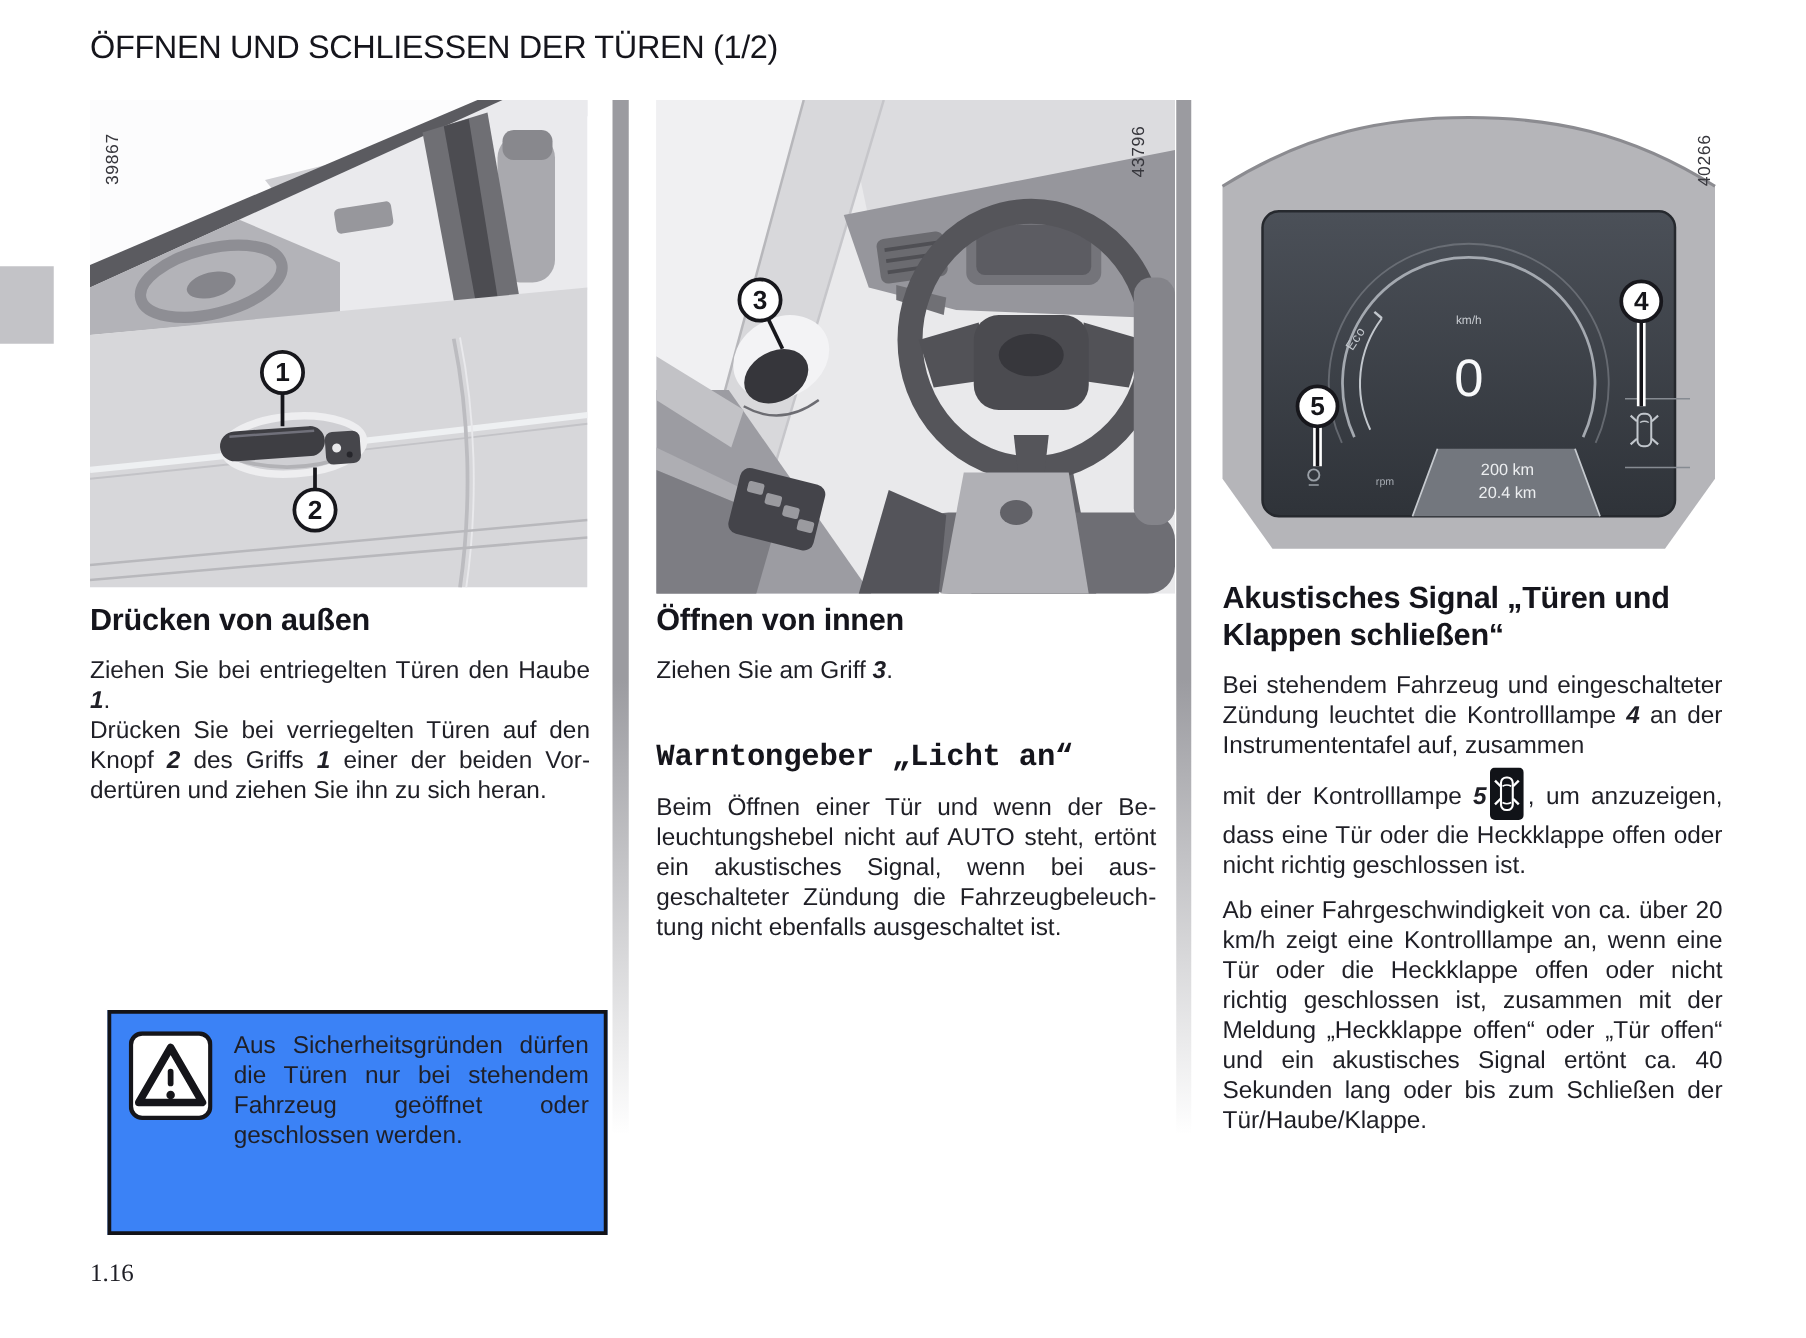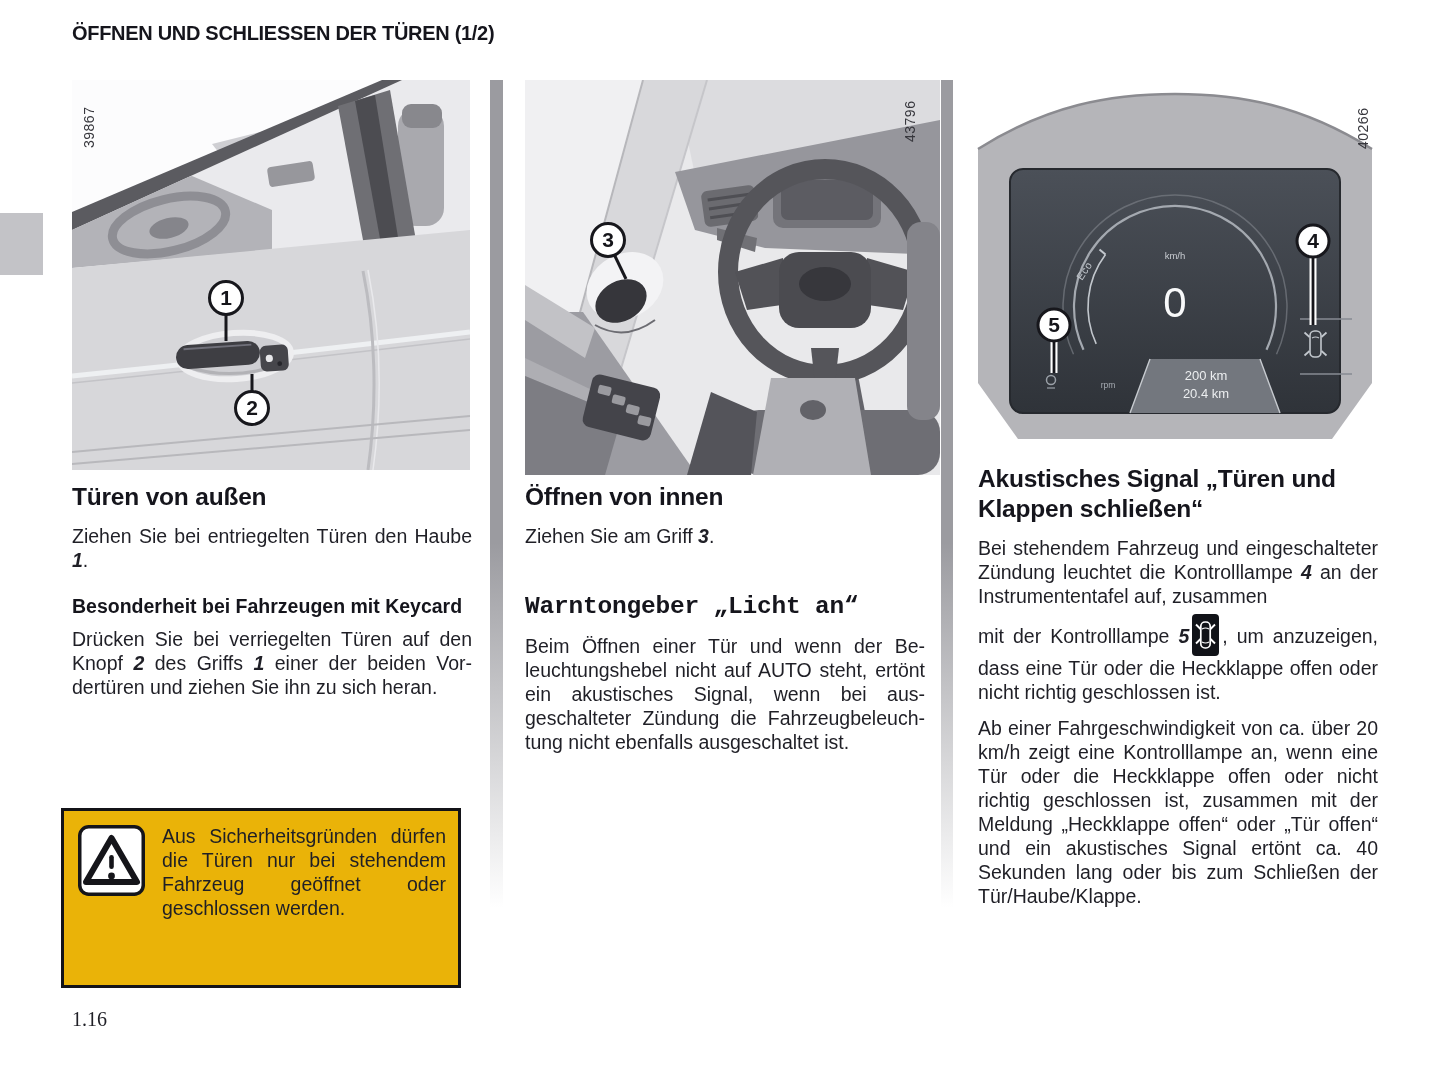--- a/index.html
+++ b/index.html
@@ -5,21 +5,21 @@
   html,body{margin:0;padding:0;}
   body{
     width:1445px;height:1070px;position:relative;overflow:hidden;
     background:#ffffff;color:#1f1f26;
     font-family:"Liberation Sans", sans-serif;
   }
   .abs{position:absolute;}
   
   .page-title{
     left:72px;top:22px;width:1300px;
-    font-size:20px;font-weight:700;color:#15151c;letter-spacing:-0.3px;
+    font-size:26px;font-weight:400;color:#15151c;letter-spacing:-0.3px;
   }
   
   .edge-tab{left:0;top:213px;width:43px;height:62px;background:#c3c3c7;}
   
   .divider{top:80px;width:13px;
     background:linear-gradient(to bottom,#9b9ba0 0%,#9b9ba0 52%,rgba(155,155,160,0) 93%);}
   .divider.d1{left:490px;height:890px;}
   .divider.d2{left:941px;height:890px;width:12px;}
   
   .fig{position:absolute;}
@@ -33,21 +33,21 @@
   .c3{left:978px;top:464px;}
   h2{font-size:24.5px;line-height:30px;font-weight:700;color:#15151c;margin:0 0 12px 0;letter-spacing:-0.2px;}
   h2.mt{margin-top:44px;font-family:Liberation Mono, monospace;}
   h3{font-size:19.5px;line-height:25px;font-weight:700;color:#15151c;margin:22px 0 8px 0;}
   p{font-size:19.5px;line-height:24px;text-align:justify;margin:0;hyphens:manual;}
   p.mt6{margin-top:6px;}
   p.mt12{margin-top:12px;}
   .ref{font-weight:bold;font-style:italic;}
   .inline-telltale{display:inline-block;vertical-align:-13px;margin:0 3px;line-height:0;}
   
-  .warnbox{left:61px;top:808px;width:394px;height:174px;border:3px solid #131318;background:#eab308;}
+  .warnbox{left:86px;top:808px;width:394px;height:174px;border:3px solid #131318;background:#3b82f6;}
   .warnbox .icon{position:absolute;left:14px;top:14px;}
   .warnbox .note{position:absolute;left:98px;top:13px;right:12px;}
   
   .page-num{left:72px;top:1008px;font-size:20px;color:#1f1f26;font-family:Liberation Serif, serif;}
 </style>
 </head>
 <body>
 
 <div class="abs page-title">ÖFFNEN UND SCHLIESSEN DER TÜREN (1/2)</div>
 <div class="abs edge-tab"></div>
@@ -185,23 +185,22 @@
   <circle cx="343" cy="156" r="16" fill="#ffffff" stroke="#17171c" stroke-width="3"></circle>
   <text class="callout-num" x="343" y="163">4</text>
   <path d="M84,256 L84,288" stroke="#ffffff" stroke-width="7"></path>
   <path d="M84,256 L84,288" stroke="#15151a" stroke-width="2.8"></path>
   <circle cx="84" cy="240" r="16" fill="#ffffff" stroke="#17171c" stroke-width="3"></circle>
   <text class="callout-num" x="84" y="247">5</text>
   <text class="photo-id" transform="translate(398,64) rotate(-90)">40266</text>
 </svg>
 
 <div class="textcol c1">
-  <h2>Türen von außen</h2>
+  <h2>Drücken von außen</h2>
   <p><span>Ziehen Sie bei entriegelten Türen den Haube </span><span class="ref">1</span><span>.</span></p>
-  <h3>Besonderheit bei Fahrzeugen mit Keycard</h3>
   <p><span>Drücken Sie bei verriegelten Türen auf den Knopf </span><span class="ref">2</span><span> des Griffs </span><span class="ref">1</span><span> einer der beiden Vor­dertüren und ziehen Sie ihn zu sich heran.</span></p>
 </div>
 
 <div class="textcol c2">
   <h2>Öffnen von innen</h2>
   <p><span>Ziehen Sie am Griff </span><span class="ref">3</span><span>.</span></p>
   <h2 class="mt">Warntongeber „Licht an“</h2>
   <p>Beim Öffnen einer Tür und wenn der Be­leuchtungshebel nicht auf AUTO steht, ertönt ein akustisches Signal, wenn bei aus­geschalteter Zündung die Fahrzeugbeleuch­tung nicht ebenfalls ausgeschaltet ist.</p>
 </div>
 

